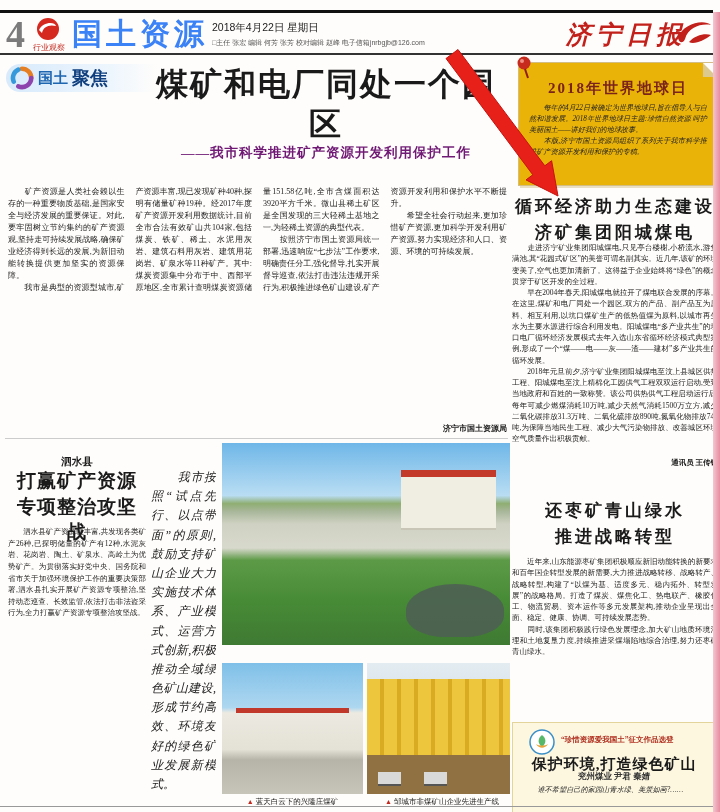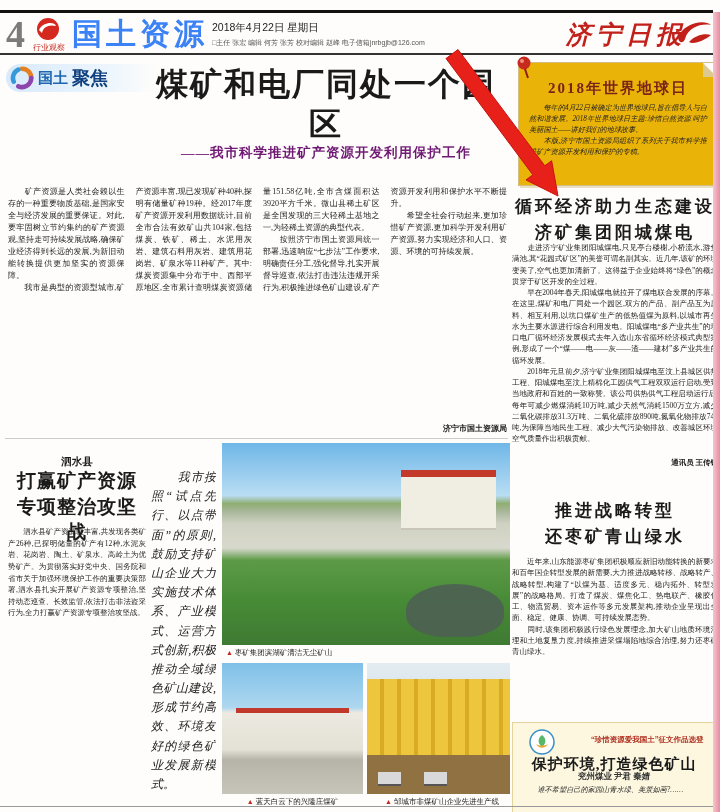--- a/index.html
+++ b/index.html
@@ -42,21 +42,21 @@
               white-space:pre-line;text-align:justify;color:#222;}
   
   .rail-h{left:512px;width:206px;text-align:center;font-weight:900;letter-spacing:3px;
           font-size:17px;line-height:1.5;}
   .rail-body{left:512px;width:206px;font-size:7.5px;line-height:1.5;text-align:justify;
              white-space:pre-line;color:#222;overflow:hidden;}
   .rail-byline{left:512px;width:206px;text-align:right;font-size:7.5px;font-weight:bold;}
   
   .essay-box{left:512px;top:722px;width:204px;height:96px;background:#fdf7e0;
              border:1px solid #e3d49c;box-sizing:border-box;}
-  .essay-label{position:absolute;left:48px;top:12px;font-size:7.5px;font-weight:bold;color:#b03020;margin-left:30px;}
+  .essay-label{position:absolute;left:48px;top:12px;font-size:7.5px;font-weight:bold;color:#b03020;}
   .essay-head{position:absolute;left:0;top:26px;width:100%;text-align:center;font-size:15px;
               font-weight:900;letter-spacing:1px;margin-top:6px;}
   .essay-byline{position:absolute;left:0;top:48px;width:100%;text-align:center;font-size:8.5px;
                 font-weight:bold;color:#333;}
   .essay-body{position:absolute;left:10px;top:62px;width:184px;font-size:7.2px;font-style:italic;
               line-height:1.5;text-align:justify;color:#222;}
   
   .sishui-kicker{left:8px;top:455px;width:138px;text-align:center;font-size:10.5px;font-weight:bold;}
   .sishui-head{left:8px;top:468px;width:138px;text-align:center;font-size:19px;font-weight:900;
                letter-spacing:1px;line-height:1.35;}
@@ -151,22 +151,22 @@
   <div class="abs rail-h" style="top:194px;">
     <div>循环经济助力生态建设</div>
     <div>济矿集团阳城煤电</div>
   </div>
   <div class="abs rail-body" style="top:242px;height:214px;">　　走进济宁矿业集团阳城煤电,只见亭台楼榭,小桥流水,游鱼满池,其“花园式矿区”的美誉可谓名副其实。近几年,该矿的环境变美了,空气也更加清新了。这得益于企业始终将“绿色”的概念贯穿于矿区开发的全过程。
 　　早在2004年春天,阳城煤电就拉开了煤电联合发展的序幕。在这里,煤矿和电厂同处一个园区,双方的产品、副产品互为原料、相互利用,以坑口煤矿生产的低热值煤为原料,以城市再生水为主要水源进行综合利用发电。阳城煤电“多产业共生”的坑口电厂循环经济发展模式去年入选山东省循环经济模式典型案例,形成了一个“煤——电——灰——渣——建材”多产业共生的循环发展。
 　　2018年元旦前夕,济宁矿业集团阳城煤电至汶上县城区供热工程、阳城煤电至汶上精棉化工园供气工程双双运行启动,受到当地政府和百姓的一致称赞。该公司供热供气工程启动运行后,每年可减少燃煤消耗10万吨,减少天然气消耗1500万立方,减少二氧化碳排放31.3万吨、二氧化硫排放890吨,氮氧化物排放740吨,为保障当地民生工程、减少大气污染物排放、改善城区环境空气质量作出积极贡献。</div>
   <div class="abs rail-byline" style="top:458px;">通讯员 王传钧</div>
 
   <div class="abs rail-h" style="top:498px;">
+    <div>还枣矿青山绿水</div>
     <div>推进战略转型</div>
-    <div>还枣矿青山绿水</div>
   </div>
   <div class="abs rail-body" style="top:556px;height:160px;">　　近年来,山东能源枣矿集团积极顺应新旧动能转换的新要求和百年国企转型发展的新需要,大力推进战略转移、战略转产、战略转型,构建了“以煤为基、适度多元、稳内拓外、转型发展”的战略格局。打造了煤炭、煤焦化工、热电联产、橡胶化工、物流贸易、资本运作等多元发展架构,推动企业呈现出全面、稳定、健康、协调、可持续发展态势。
 　　同时,该集团积极践行绿色发展理念,加大矿山地质环境治理和土地复垦力度,持续推进采煤塌陷地综合治理,努力还枣矿青山绿水。</div>
 
   <div class="abs essay-box">
     <svg style="position:absolute;left:16px;top:6px;" width="26" height="26" viewBox="0 0 26 26">
       <circle cx="13" cy="13" r="12" fill="#fff" stroke="#3a8fc7" stroke-width="1.5"></circle>
       <path d="M13 6 C9 9 8 14 13 18 C18 14 17 9 13 6 Z" fill="#57b86a"></path>
       <path d="M7 15 C10 17 16 17 19 15 C16 20 10 20 7 15 Z" fill="#e8a33a"></path>
     </svg>
@@ -184,24 +184,20 @@
   <div class="abs sishui-body">　　泗水县矿产资源较丰富,共发现各类矿产26种,已探明储量的矿产有12种,水泥灰岩、花岗岩、陶土、矿泉水、高岭土为优势矿产。为贯彻落实好党中央、国务院和省市关于加强环境保护工作的重要决策部署,泗水县扎实开展矿产资源专项整治,坚持动态巡查、长效监管,依法打击非法盗采行为,全力打赢矿产资源专项整治攻坚战。</div>
 
   <div class="abs kai-note">　　我市按照“试点先行、以点带面”的原则,鼓励支持矿山企业大力实施技术体系、产业模式、运营方式创新,积极推动全域绿色矿山建设,形成节约高效、环境友好的绿色矿业发展新模式。</div>
 
   <div class="abs photo photo-campus">
     <div class="photo-building">
       <div class="photo-sign"></div>
     </div>
     <div class="photo-pool"></div>
   </div>
-  <div class="abs caption" style="left:226px;top:648px;width:284px;">
-    <span class="cap-mark">▲</span>
-    <span>枣矿集团滨湖矿清洁无尘矿山</span>
-  </div>
 
   <div class="abs photo photo-mine">
     <div class="mine-sign"></div>
   </div>
   <div class="abs photo photo-silos">
     <div class="silo-ground"></div>
     <div class="truck" style="left:8%;"></div>
     <div class="truck" style="left:40%;"></div>
   </div>
   <div class="abs caption" style="left:222px;top:797px;width:141px;text-align:center;">

